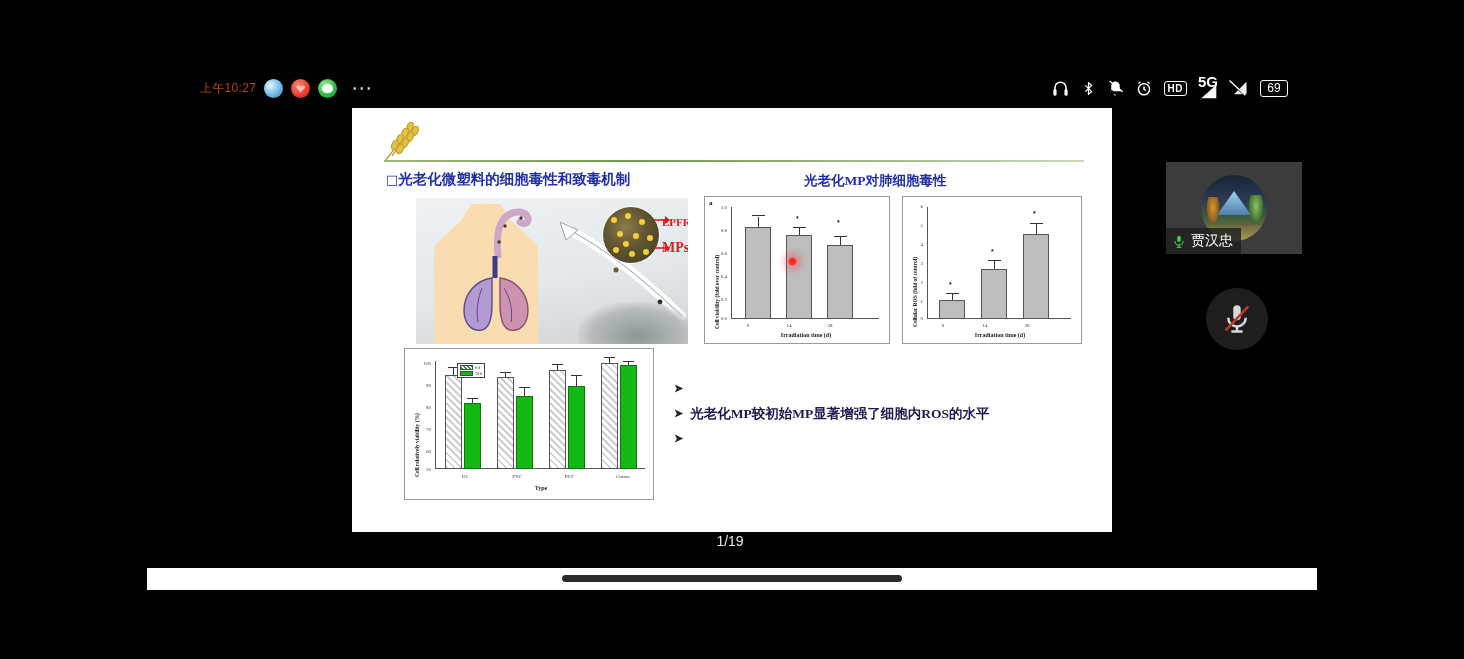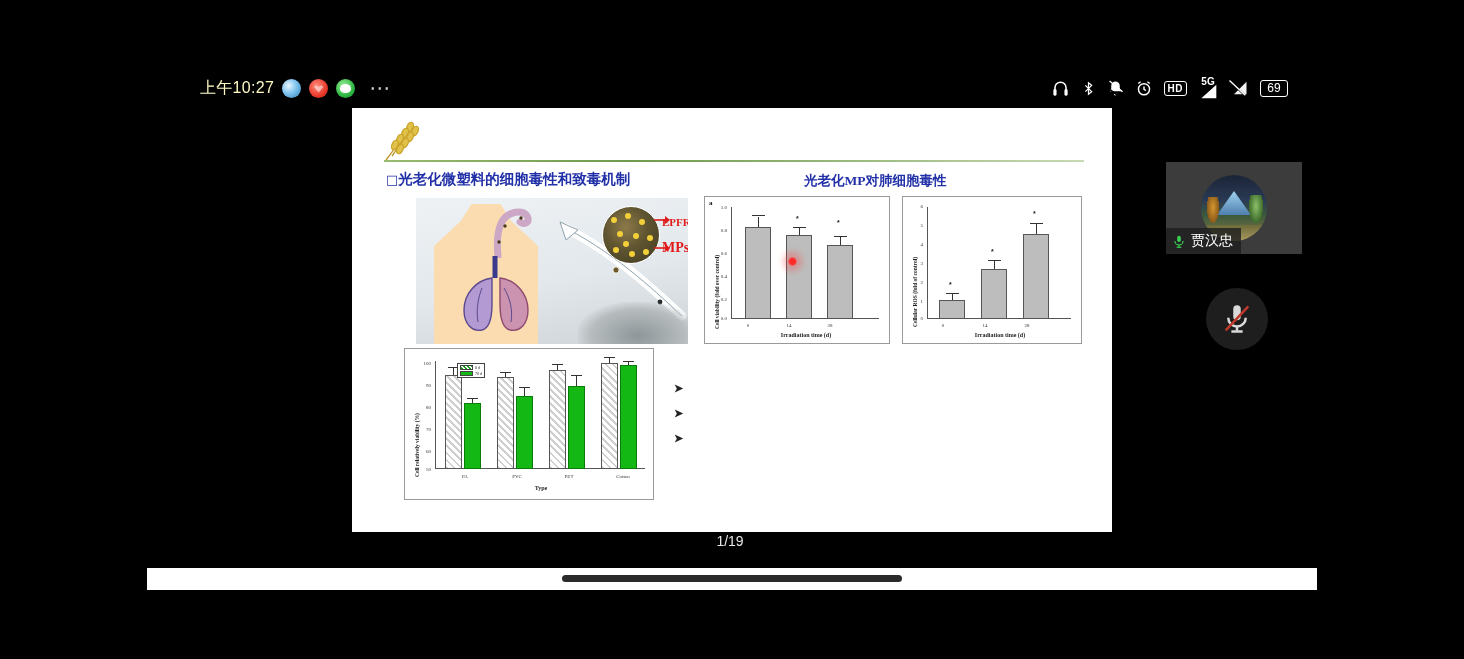--- a/index.html
+++ b/index.html
@@ -15,21 +15,21 @@
     background: #000;
   }
 
   
   .statusbar {
     position: absolute; left: 0; top: 68px;
     width: 1464px; height: 40px;
     display: flex; align-items: center;
   }
   .sb-left { display: flex; align-items: center; gap: 8px; margin-left: 200px; }
-  .sb-time { color: #fef9c3; font-size: 16px; letter-spacing: .3px; }
+  .sb-time { color: #c2410c; font-size: 12px; letter-spacing: .3px; }
   .sb-dot { width: 19px; height: 19px; border-radius: 50%; display:inline-block; position: relative;}
   .dot-blue { background: radial-gradient(circle at 35% 35%, #eaf6ff 0%, #7fc4ef 45%, #2f7fb8 100%); }
   .dot-red  { background: radial-gradient(circle at 40% 35%, #ff8b7a 0%, #e8392c 60%, #b9241a 100%); }
   .dot-green{ background: radial-gradient(circle at 40% 35%, #9ff09a 0%, #2cb742 60%, #15892c 100%); }
   .dot-red::after{
     content:""; position:absolute; left:5px; top:6px; width:9px; height:8px;
     background:#fff; opacity:.55; clip-path: polygon(50% 100%,0 35%,15% 8%,50% 28%,85% 8%,100% 35%);
   }
   .dot-green::after{
     content:""; position:absolute; left:4px; top:5px; width:11px; height:9px;
@@ -45,21 +45,21 @@
   .hd-badge {
     border: 1.6px solid #fff; border-radius: 3px;
     color:#fff; font-size: 10px; font-weight: 700;
     padding: 1px 3px; line-height: 11px; letter-spacing:.5px;
   }
   .batt {
     border: 1.6px solid #fff; border-radius: 3px;
     color:#fff; font-size: 12px; padding: 1px 1px; line-height: 13px;
     min-width: 28px; text-align:center; position: relative;
   }
-  .fiveg { color:#fff; font-size: 10px; line-height: 9px; font-weight:700; margin-bottom:-2px;}
+  .fiveg { color:#fff; font-size: 15px; line-height: 9px; font-weight:700; margin-bottom:-2px;}
   .sig-wrap { display:flex; flex-direction:column; align-items:center; }
 
   
   .slide {
     position: absolute; left: 352px; top: 108px;
     width: 760px; height: 424px;
     background: #fff;
     overflow: hidden;
   }
   .wheat { position:absolute; left: 28px; top: 12px; width: 46px; height: 44px; }
@@ -521,20 +521,21 @@
       <div class="tickx" style="left:204px; top:125px; width:28px;">Cotton</div>
       <div class="axlabel" style="left:30px; top:136px; width:212px;">Type</div>
     </div>
 
     <div class="bullets">
       <div class="bullet">
         <span class="arrow">➤</span>
       </div>
       <div class="bullet">
         <span class="arrow">➤</span>
+        <span>光老化MP较初始MP显著增强了细胞内ROS的水平</span>
       </div>
       <div class="bullet">
         <span class="arrow">➤</span>
       </div>
     </div>
 
   </div>
 
   <div class="page-ind">
     <span>1/19</span>

